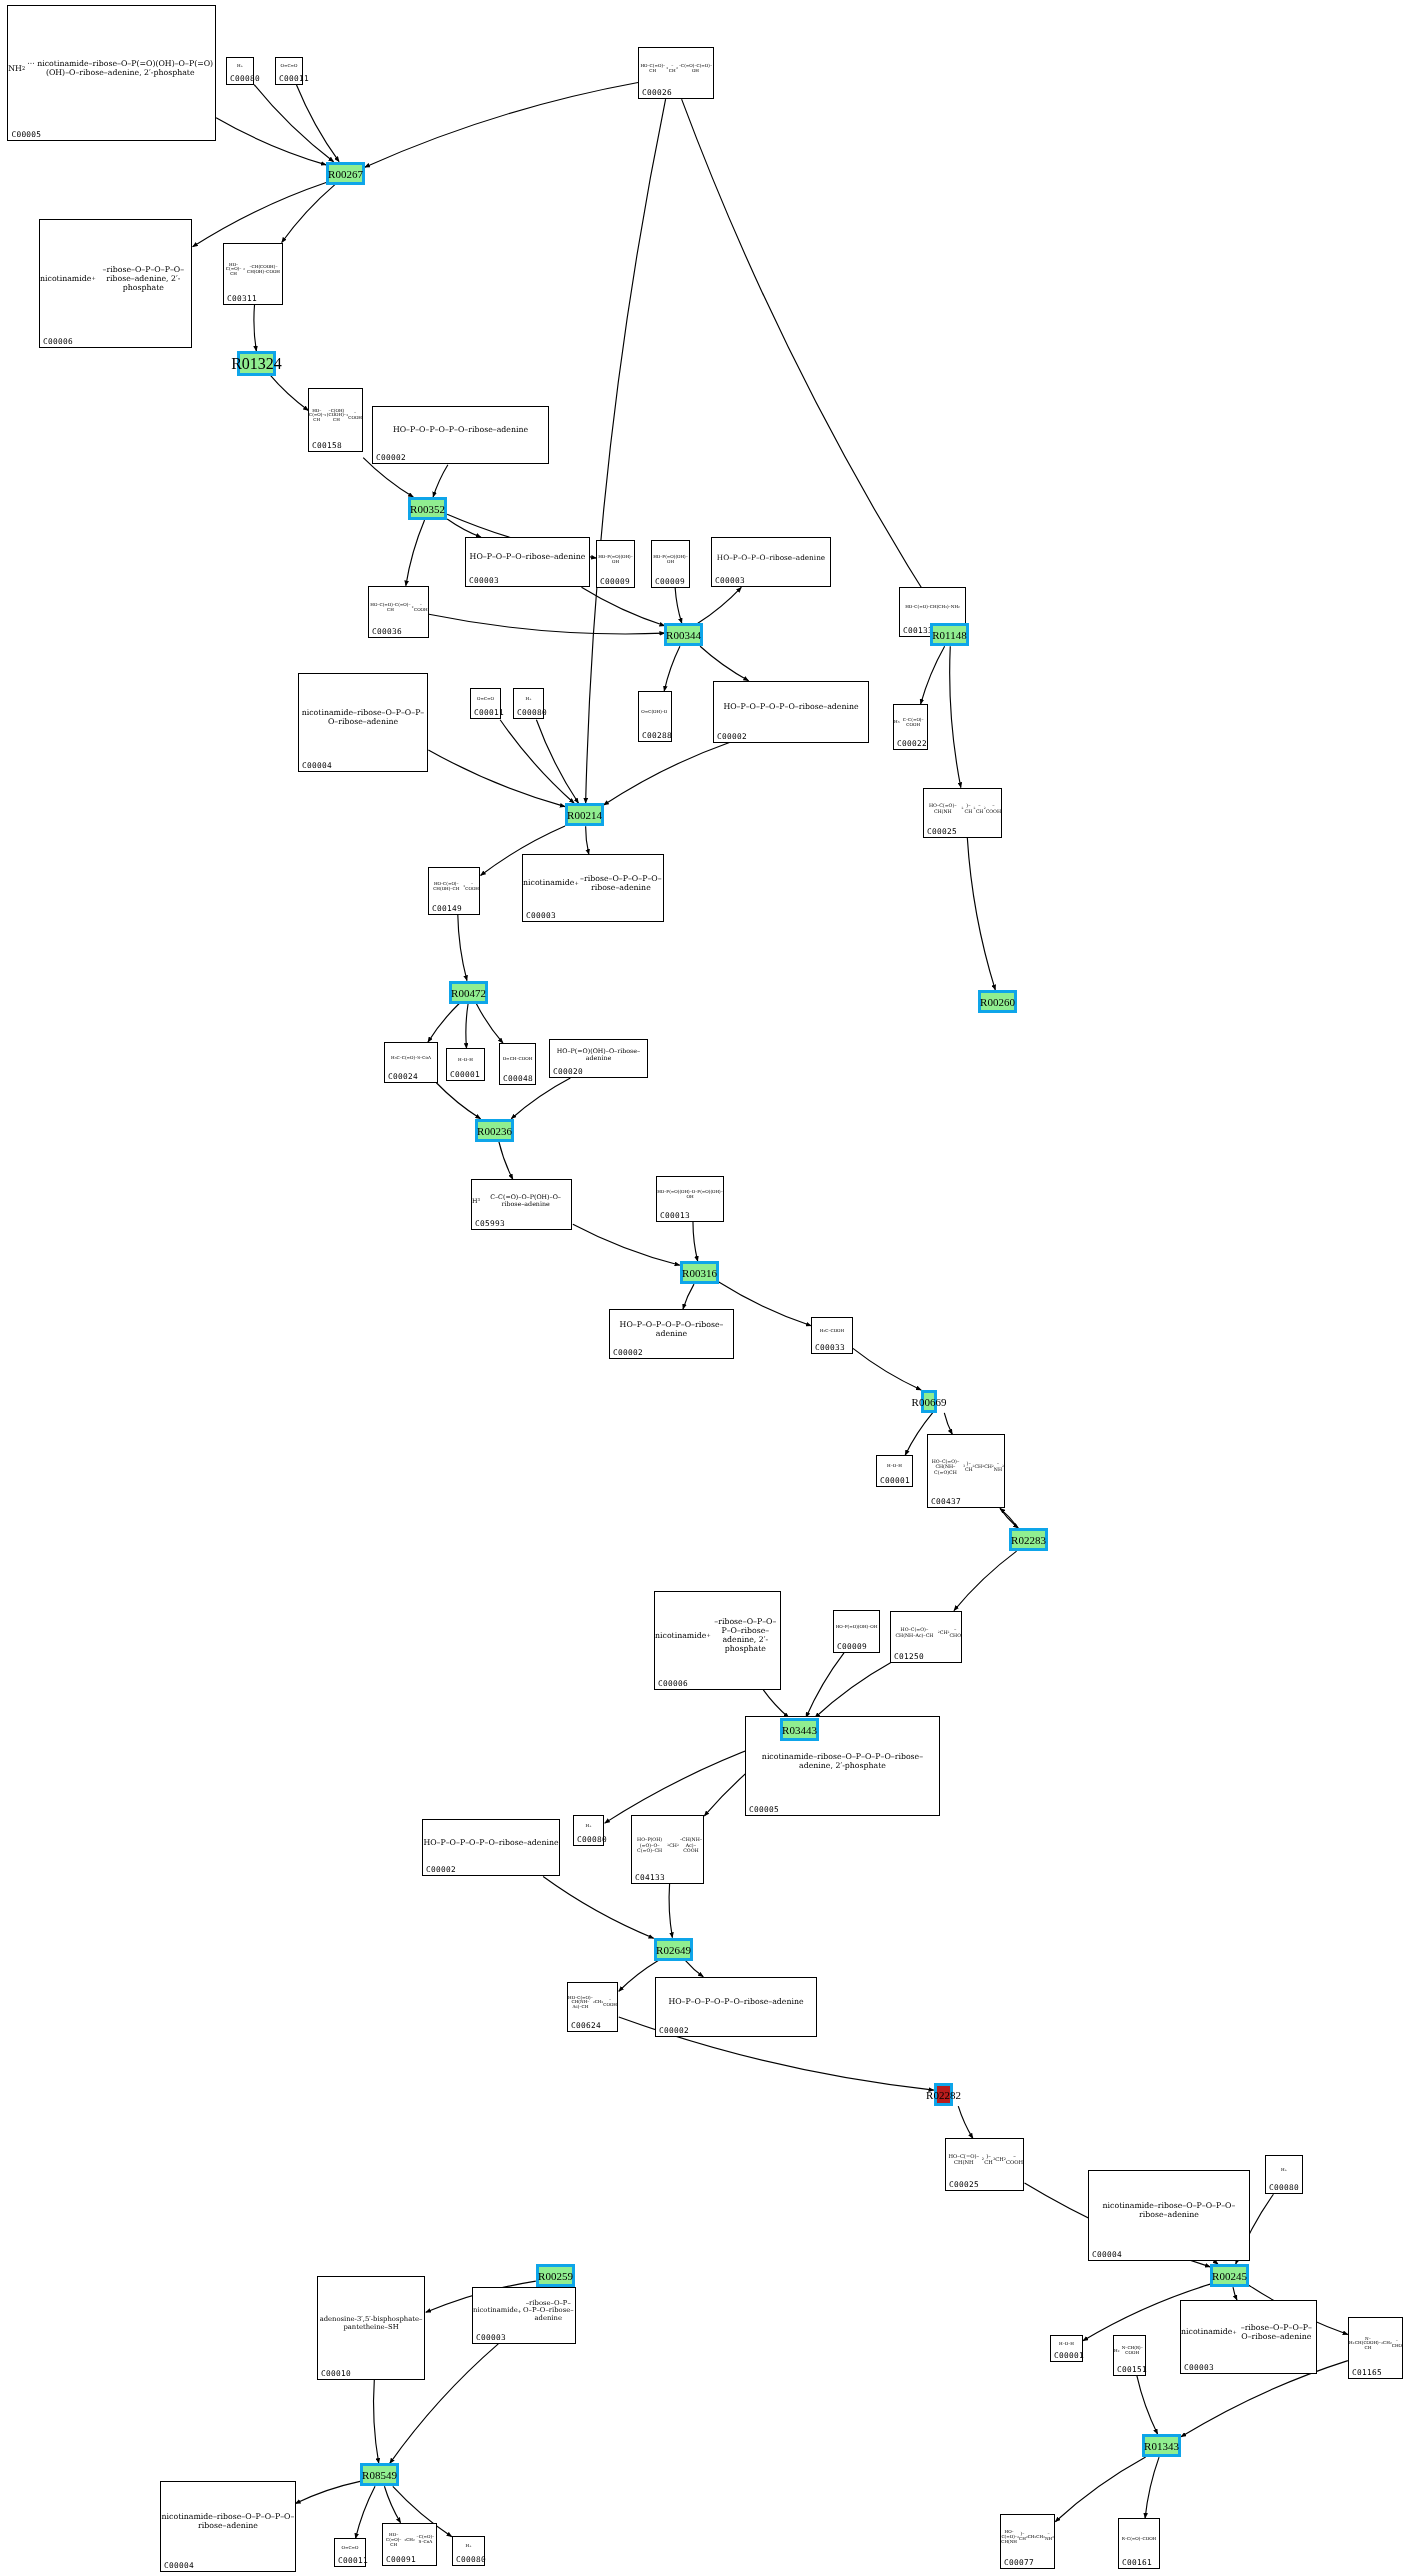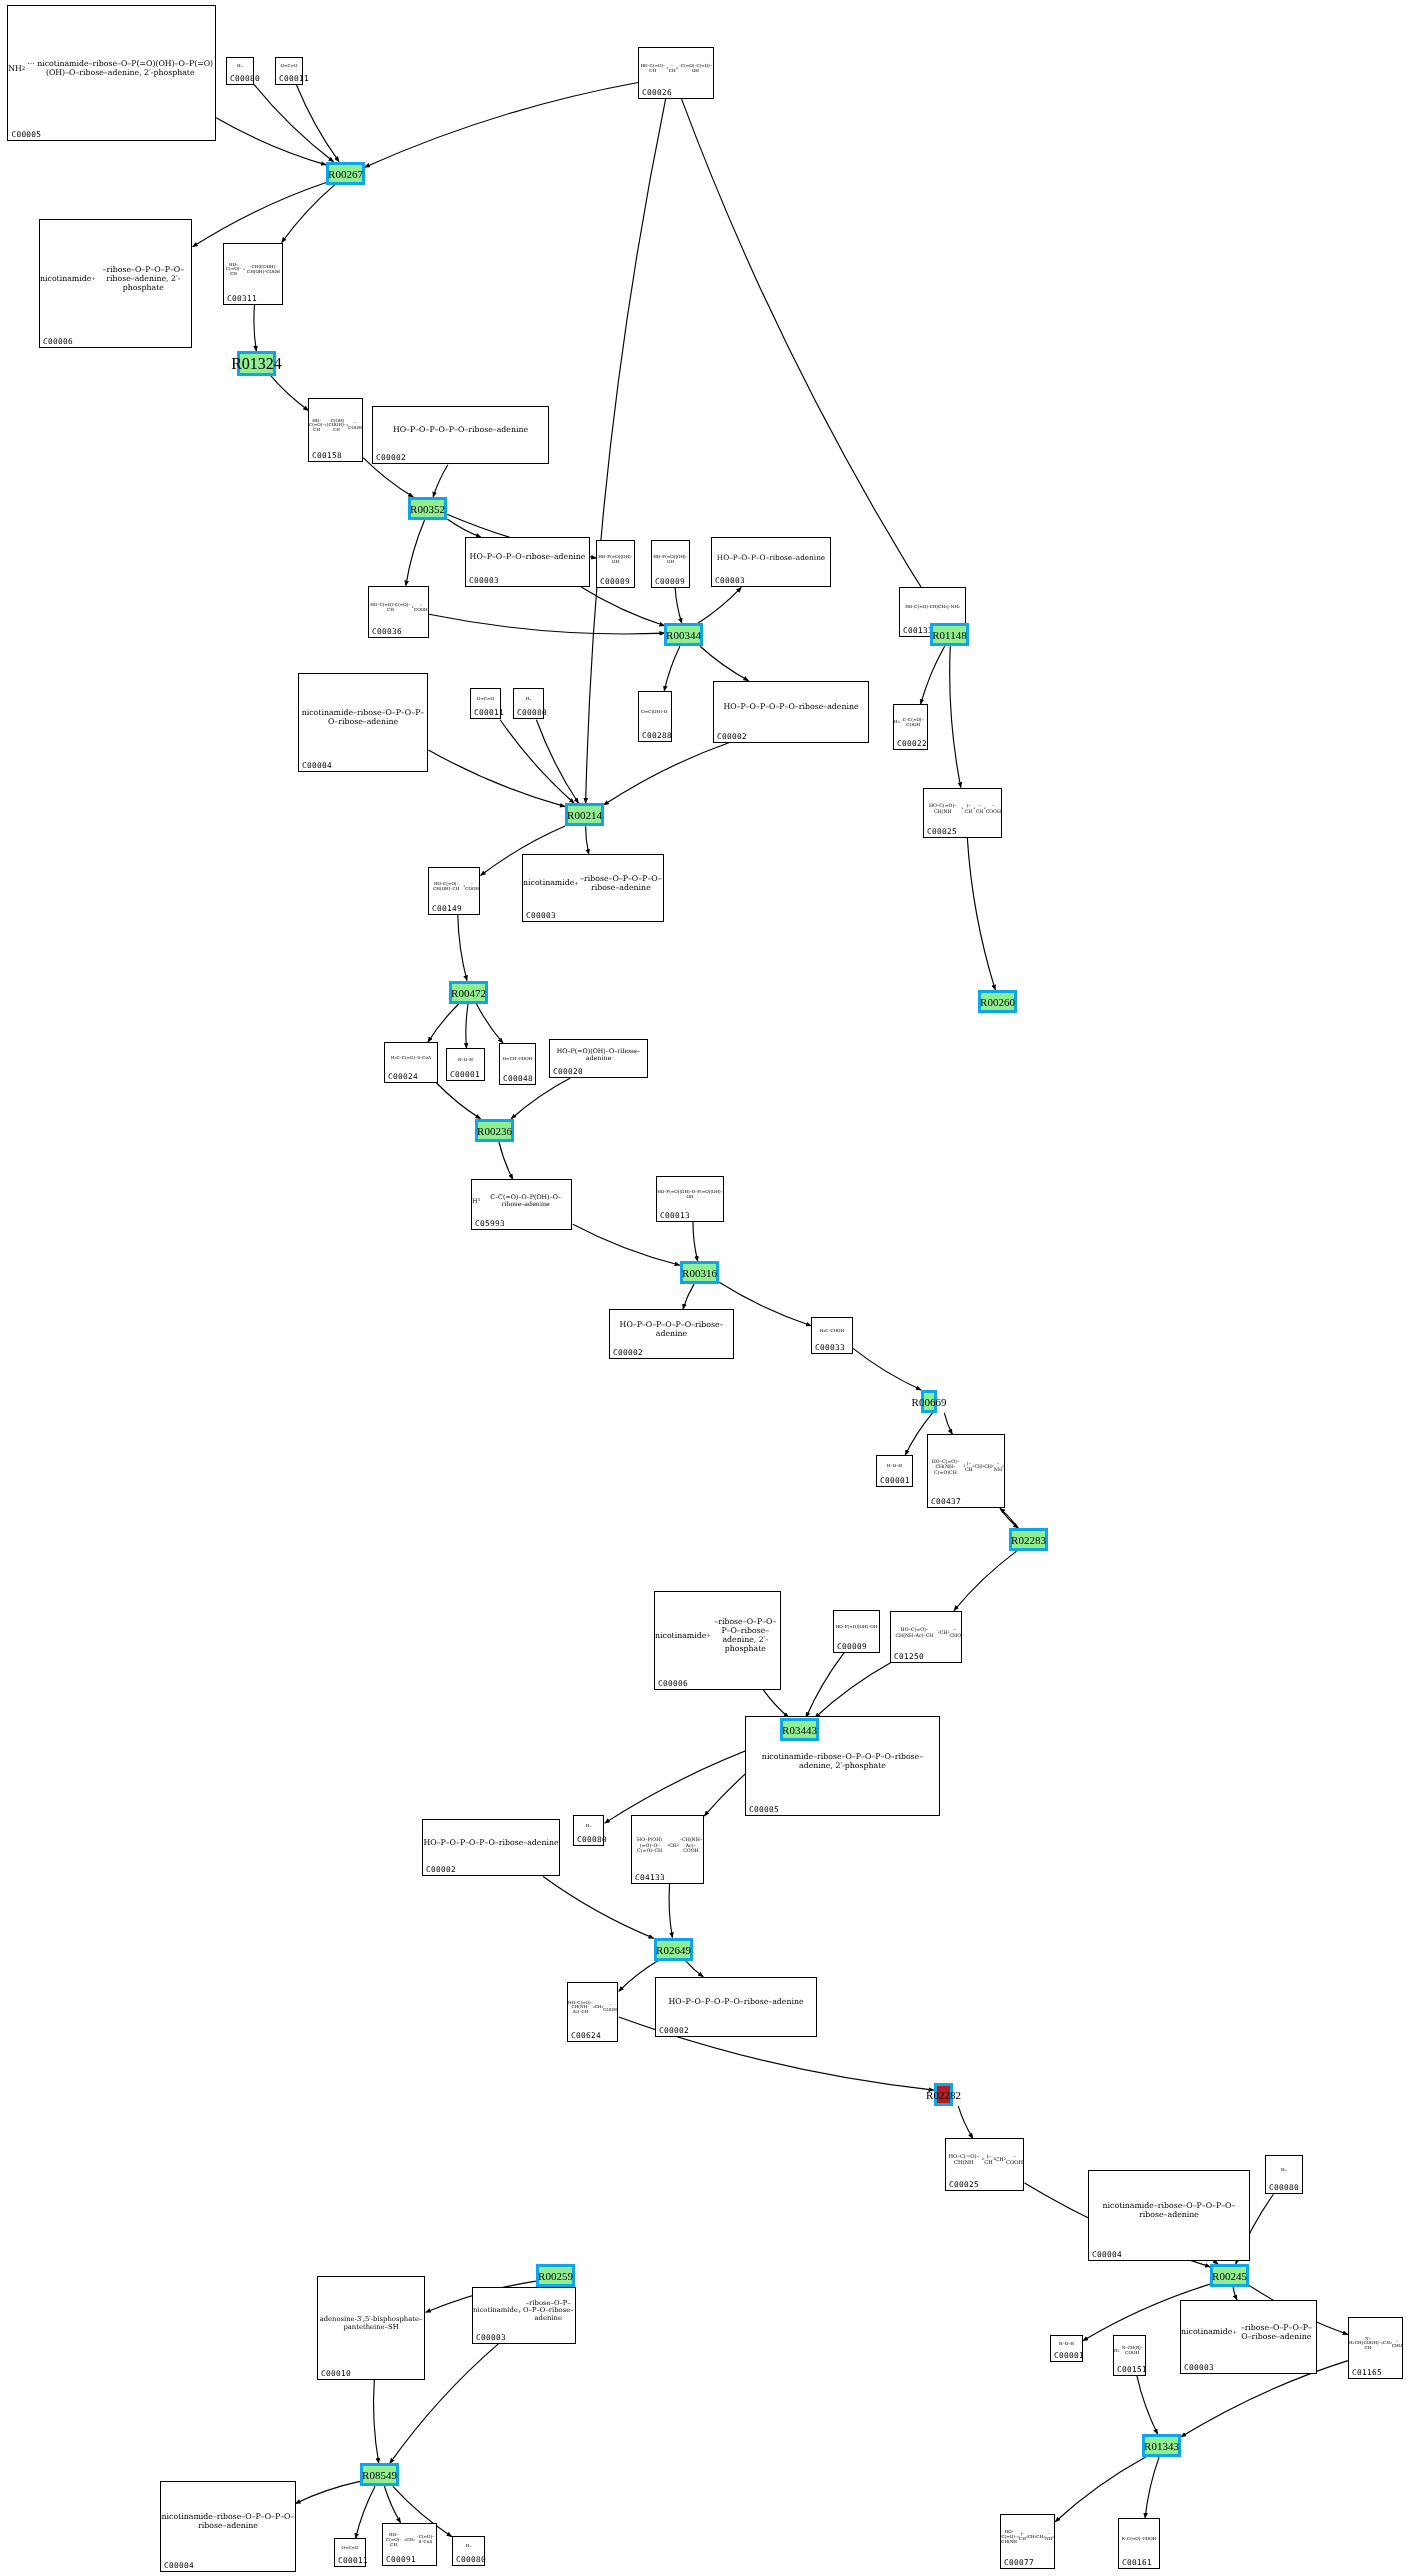--- a/index.html
+++ b/index.html
@@ -127,21 +127,21 @@
         <div class="lbl">C00026</div>
       </div>
       <div class="cpd" style="left: 39px; top: 219px; width: 153px; height: 129px;">
         <div class="struct" style="font-size: 7.8px;">nicotinamide<sup>+</sup>–ribose–O–P–O–P–O–ribose–adenine, 2′-phosphate</div>
         <div class="lbl">C00006</div>
       </div>
       <div class="cpd" style="left: 223px; top: 243px; width: 60px; height: 62px;">
         <div class="struct" style="font-size: 4.2px;">HO–C(=O)–CH<sub>2</sub>–CH(COOH)–CH(OH)–COOH</div>
         <div class="lbl">C00311</div>
       </div>
-      <div class="cpd" style="left: 308px; top: 398px; width: 55px; height: 64px;">
+      <div class="cpd" style="left: 308px; top: 388px; width: 55px; height: 64px;">
         <div class="struct" style="font-size: 4.2px;">HO–C(=O)–CH<sub>2</sub>–C(OH)(COOH)–CH<sub>2</sub>–COOH</div>
         <div class="lbl">C00158</div>
       </div>
       <div class="cpd" style="left: 372px; top: 406px; width: 177px; height: 58px;">
         <div class="struct" style="font-size: 7.8px;">HO–P–O–P–O–P–O–ribose–adenine</div>
         <div class="lbl">C00002</div>
       </div>
       <div class="cpd" style="left: 368px; top: 586px; width: 61px; height: 52px;">
         <div class="struct" style="font-size: 4.2px;">HO–C(=O)–C(=O)–CH<sub>2</sub>–COOH</div>
         <div class="lbl">C00036</div>
@@ -263,21 +263,21 @@
         <div class="lbl">C00002</div>
       </div>
       <div class="cpd" style="left: 573px; top: 1815px; width: 31px; height: 31px;">
         <div class="struct" style="font-size: 4.2px;">H<sup>+</sup></div>
         <div class="lbl">C00080</div>
       </div>
       <div class="cpd" style="left: 631px; top: 1815px; width: 73px; height: 69px;">
         <div class="struct" style="font-size: 4.7px;">HO–P(OH)(=O)–O–C(=O)–CH<sub>2</sub>CH<sub>2</sub>–CH(NH–Ac)–COOH</div>
         <div class="lbl">C04133</div>
       </div>
-      <div class="cpd" style="left: 567px; top: 1982px; width: 51px; height: 60px;">
+      <div class="cpd" style="left: 567px; top: 1982px; width: 51px; height: 50px;">
         <div class="struct" style="font-size: 4.2px;">HO–C(=O)–CH(NH–Ac)–CH<sub>2</sub>CH<sub>2</sub>–COOH</div>
         <div class="lbl">C00624</div>
       </div>
       <div class="cpd" style="left: 655px; top: 1977px; width: 162px; height: 60px;">
         <div class="struct" style="font-size: 7.8px;">HO–P–O–P–O–P–O–ribose–adenine</div>
         <div class="lbl">C00002</div>
       </div>
       <div class="cpd" style="left: 945px; top: 2138px; width: 79px; height: 53px;">
         <div class="struct" style="font-size: 5.2px;">HO–C(=O)–CH(NH<sub>2</sub>)–CH<sub>2</sub>CH<sub>2</sub>–COOH</div>
         <div class="lbl">C00025</div>

